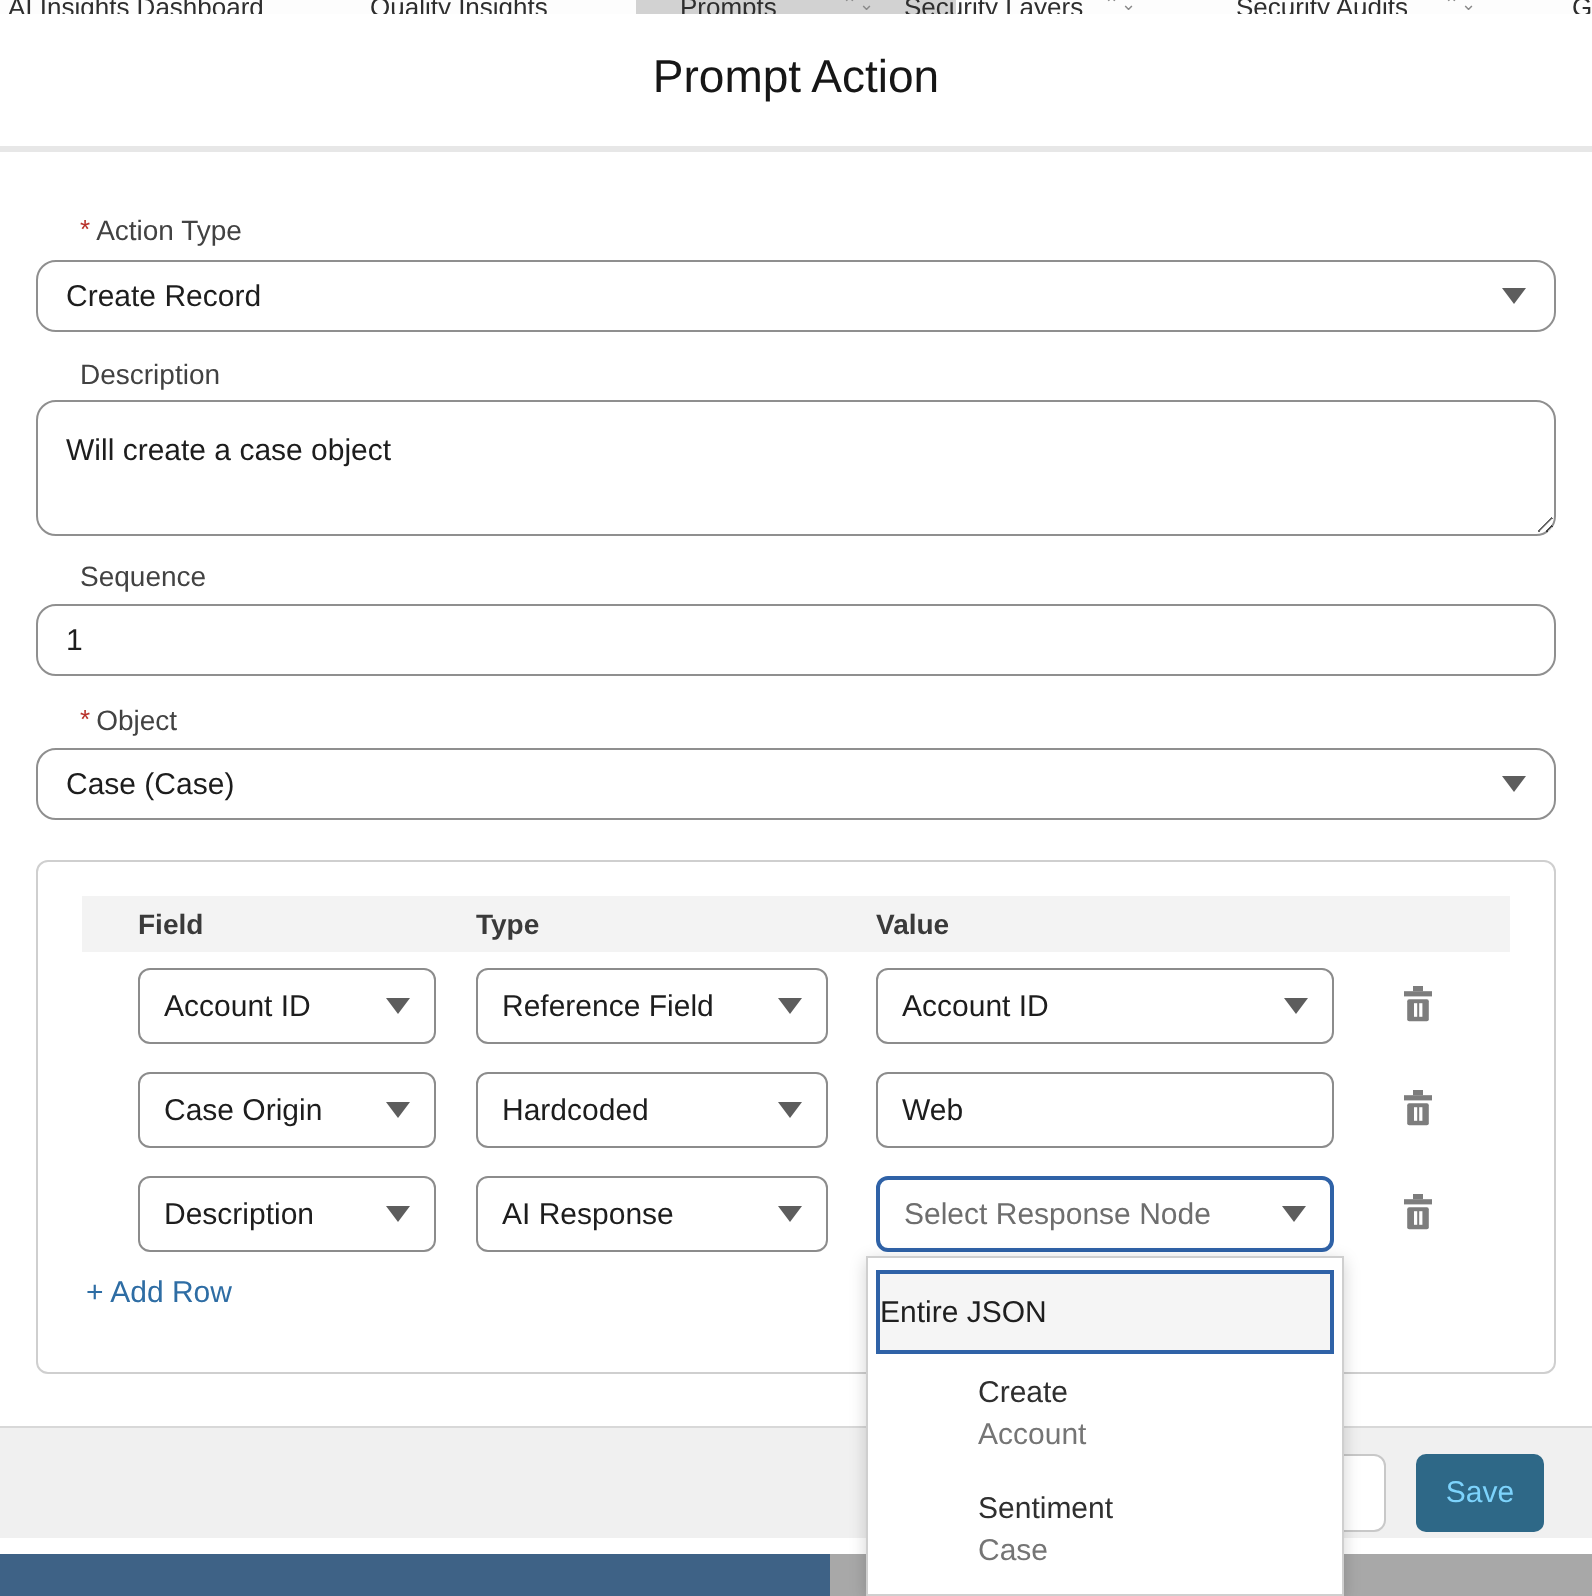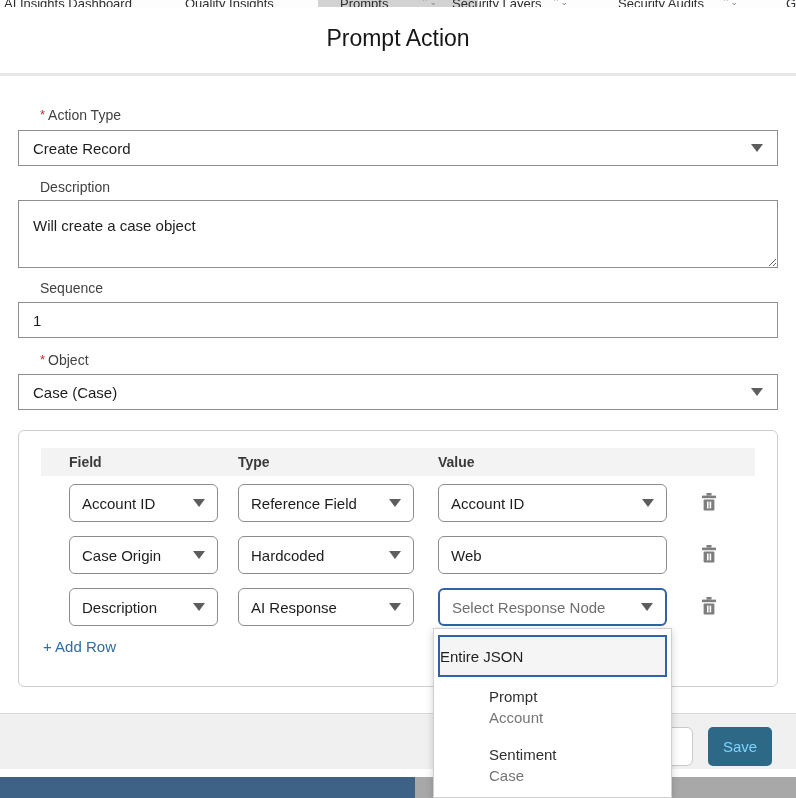--- a/index.html
+++ b/index.html
@@ -17,21 +17,21 @@
   .bottom-strip .blue-bar{position:absolute;left:0;top:0;width:415px;height:21px;background:#3e6286;}
 
   
   .modal{position:absolute;left:0;top:7px;width:796px;height:770px;background:#ffffff;}
   .modal-title{position:absolute;left:0;top:18px;width:100%;text-align:center;font-size:23px;color:#161616;}
   .title-divider{position:absolute;left:0;top:66px;width:100%;height:3px;background:#e7e7e7;}
 
   .field-label{position:absolute;left:20px;font-size:14px;color:#424242;margin-left:20px;}
   .req{color:#b9332c;margin-right:3px;font-size:13px;vertical-align:1px;}
 
-  .ctl{position:absolute;left:18px;width:760px;height:36px;border:1px solid #8f8f8f;border-radius:0;
+  .ctl{position:absolute;left:18px;width:760px;height:36px;border:1px solid #8f8f8f;border-radius:10px;
        background:#fff;display:flex;align-items:center;padding:0 14px;font-size:15px;color:#1d1d1d;}
   .ctl .grow{flex:1;}
   .caret{width:0;height:0;border-left:6px solid transparent;border-right:6px solid transparent;
          border-top:8px solid #5d5d5d;}
   textarea.ctl{resize:both;padding-top:16px;line-height:18px;}
   input.plain{outline:none;border:1px solid #8f8f8f;}
 
   
   .card{position:absolute;left:18px;top:423px;width:760px;height:257px;border:1px solid #cfcfcf;border-radius:6px;background:#fff;}
   .card-inner{padding:17px 22px 0 22px;}
@@ -213,21 +213,21 @@
     </div>
 
     <div class="footer-band"></div>
     <button class="btn-cancel"></button>
     <button class="btn-save">Save</button>
   </div>
 
   <div class="dd-panel">
     <div class="dd-focus">Entire JSON</div>
     <div class="dd-group">
-      <div class="dd-label">Prompt</div>
+      <div class="dd-label">Create</div>
       <div class="dd-sub">Account</div>
     </div>
     <div class="dd-group">
       <div class="dd-label">Sentiment</div>
       <div class="dd-sub">Case</div>
     </div>
   </div>
 
 </div>
 

